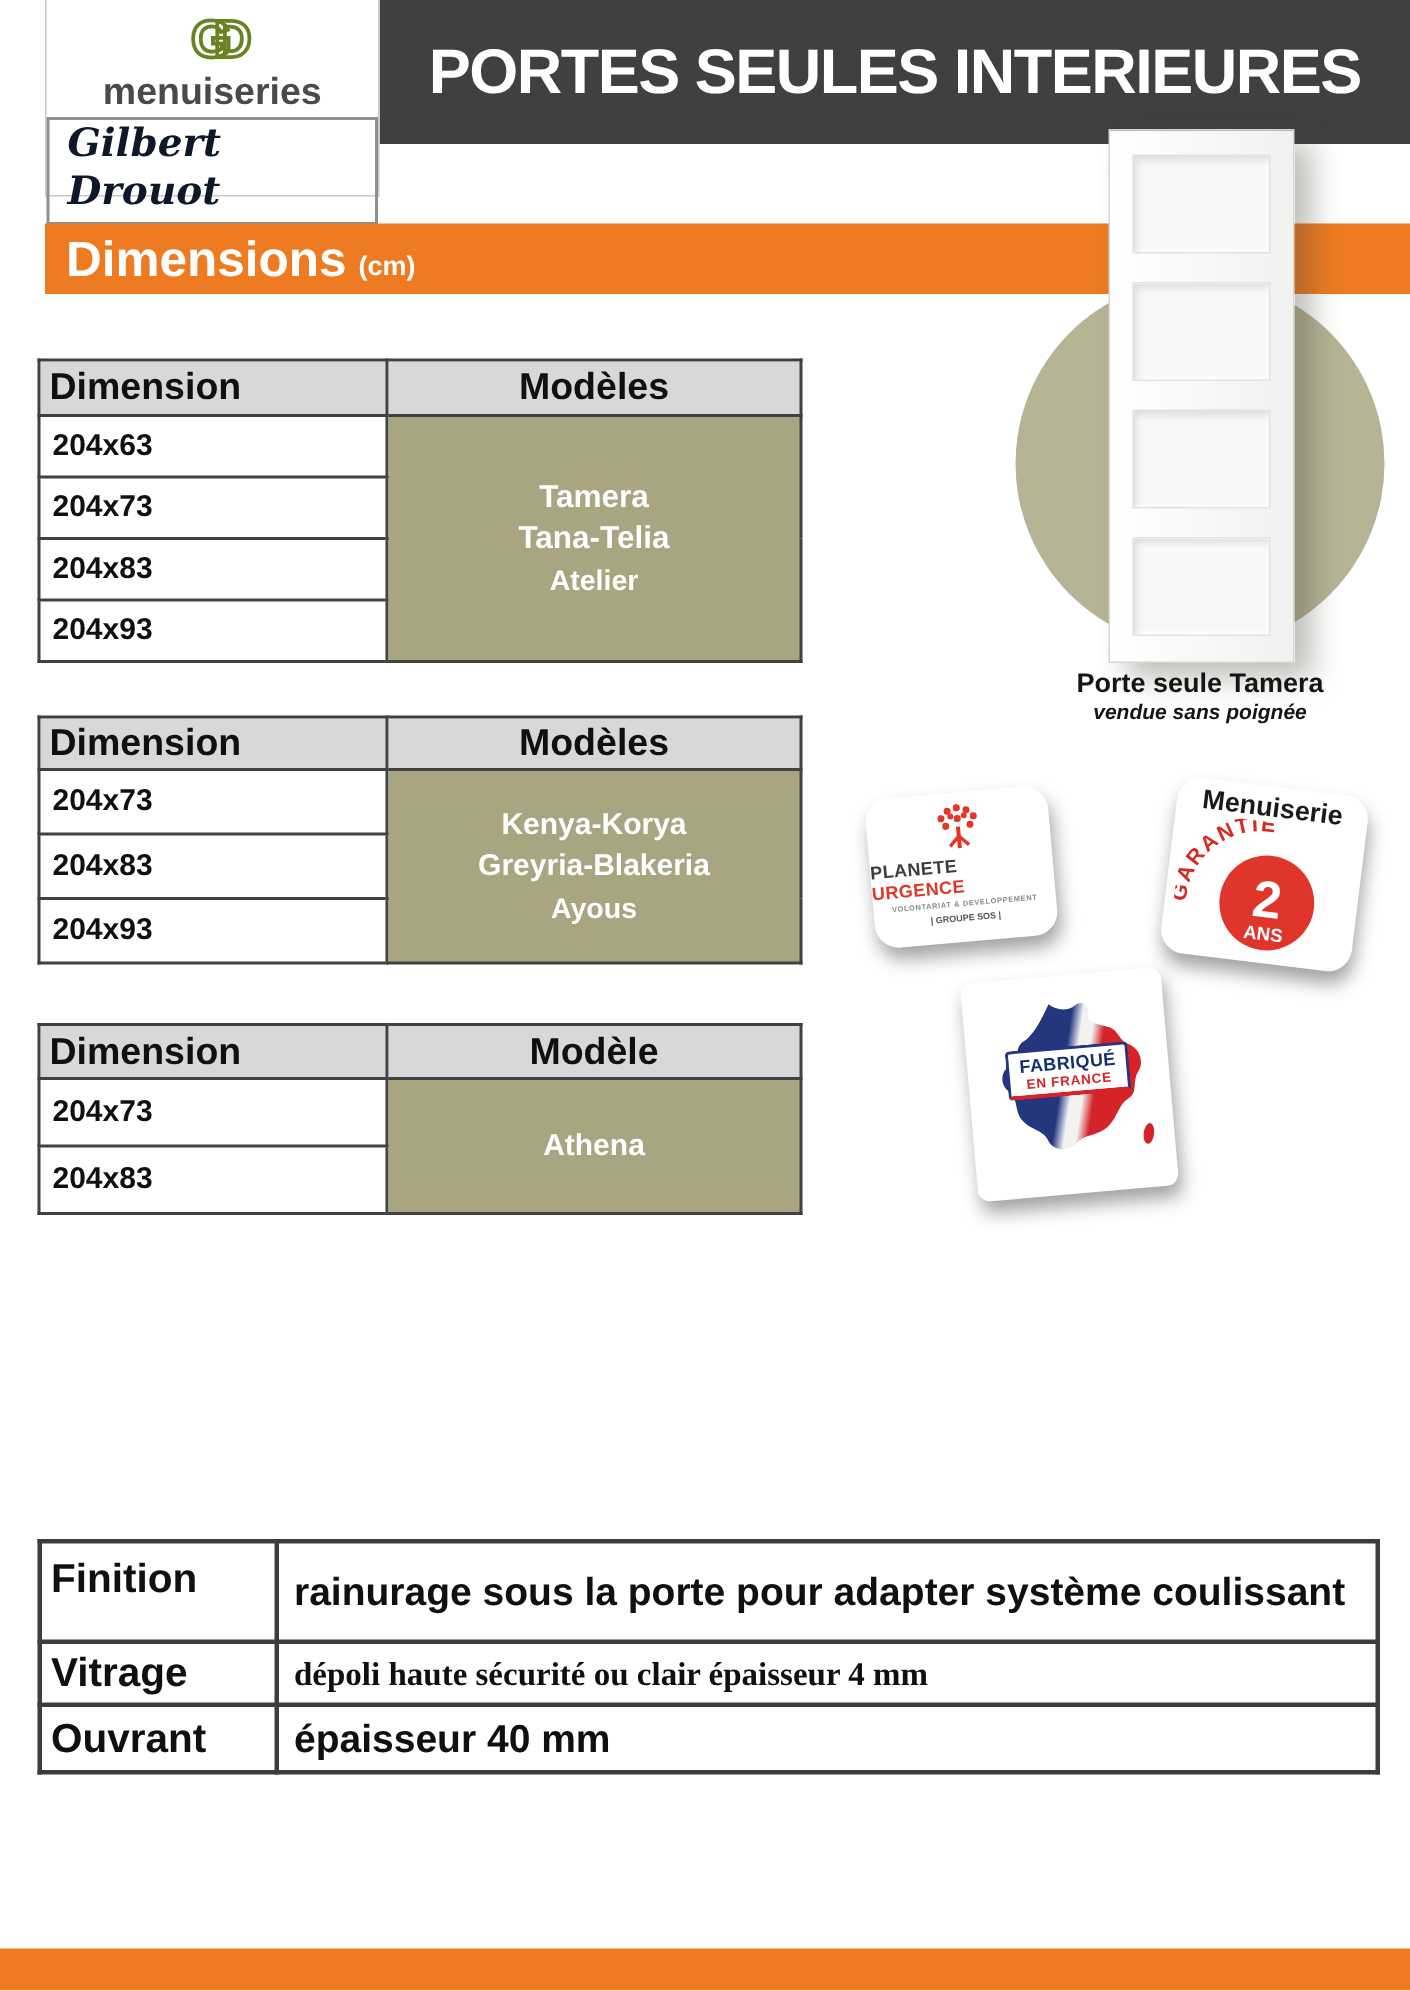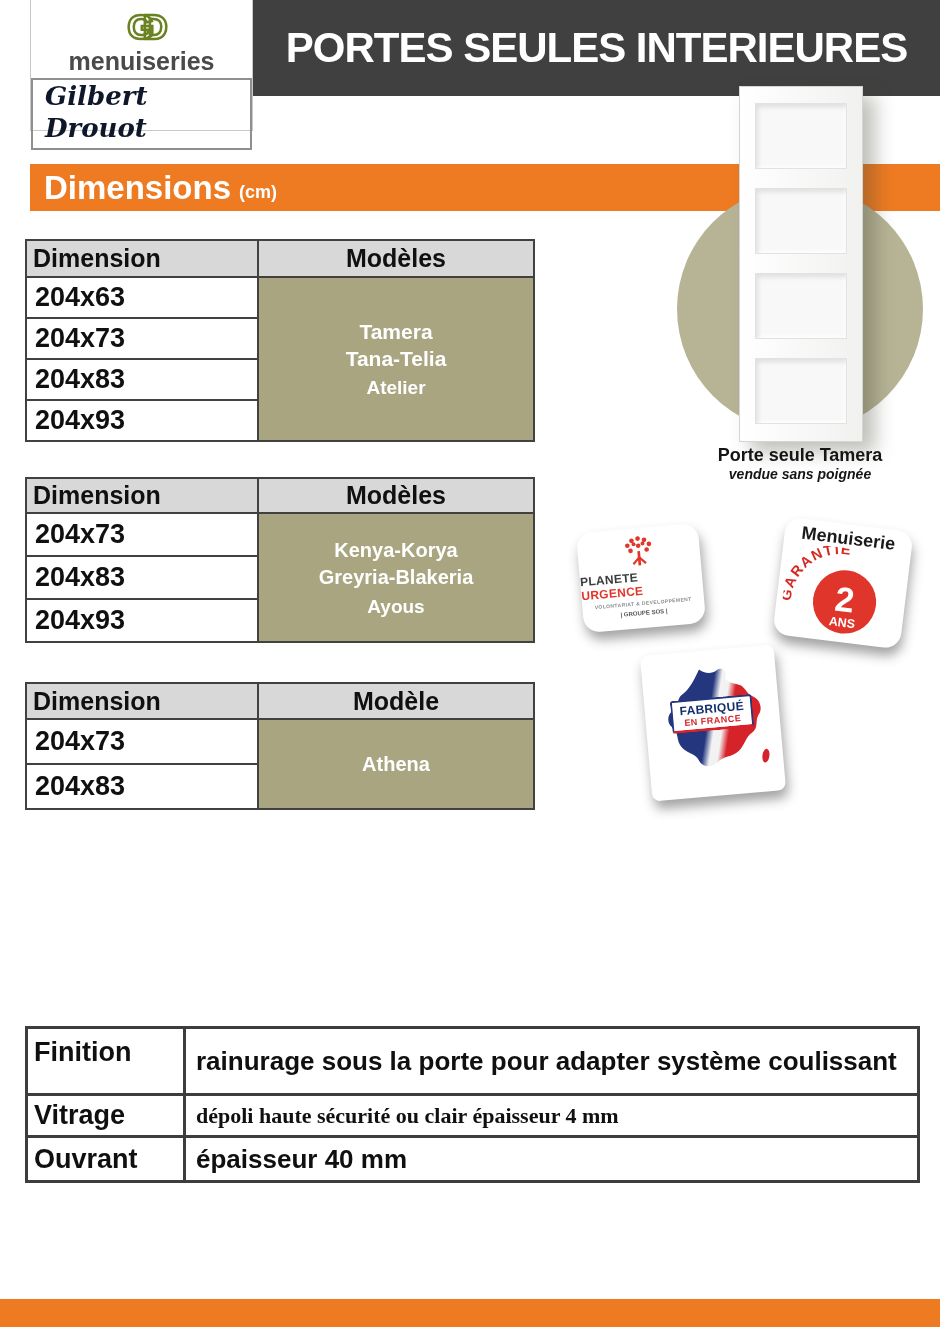--- a/index.html
+++ b/index.html
@@ -15,31 +15,31 @@
     border:1px solid #c9c9c9; border-top:none; display:flex; flex-direction:column; align-items:center; padding-top:2px; }
   .gd-mark { font-size:35px; font-weight:bold; line-height:50px; color:transparent;
     -webkit-text-stroke:2.5px #6b8222; letter-spacing:-12px; }
   .gd-sub { font-size:25px; font-weight:700; color:#4a4a4a; line-height:26px; margin-top:-4px; }
   .gd-signature { margin-top:4px; border:2px solid #8f8f8f; padding:0 12px 4px;
     font-family:"DejaVu Serif", serif; font-style:italic; font-weight:bold; color:#0f172a; font-size:26px; line-height:32px; }
 
   
   .orange-banner { position:absolute; left:30px; width:910px; background:#ee7b22; color:#fff;
     display:flex; align-items:center; padding-left:14px; }
-  .banner-dimensions { top:164px; height:47px; }
+  .banner-dimensions { top:149px; height:47px; }
   .banner-carac { top:944px; height:50px; }
   .orange-banner .b-title { font-size:33px; font-weight:700; }
   .orange-banner .b-unit { font-size:18px; font-weight:700; margin-left:8px; margin-top:9px; }
 
   
   table.gtable { position:absolute; border-collapse:collapse; table-layout:fixed; background:#fff; }
   .gtable th, .gtable td { border:2px solid #414141; overflow:hidden; }
   .gtable th { background:#d8d8d8; font-size:25px; font-weight:bold; color:#101010; }
   .gtable th.left { text-align:left; padding-left:6px; }
-  .gtable td.dim { font-size:27px; font-weight:bold; color:#101010; text-align:left; padding-left:8px; background:#fff; }
+  .gtable td.dim { font-size:20px; font-weight:bold; color:#101010; text-align:left; padding-left:8px; background:#fff; }
   .gtable td.models { background:#a8a580; color:#fff; text-align:center; vertical-align:middle; }
   .mline { font-size:21px; font-weight:bold; line-height:27px; }
   .mline2 { font-size:19px; font-weight:bold; line-height:24px; margin-top:4px; }
 
   
   .door-circle { position:absolute; left:677px; top:186px; width:246px; height:246px;
     border-radius:50%; background:#b7b496; }
   .door { position:absolute; left:739px; top:86px; width:124px; height:356px;
     background:linear-gradient(to right,#ffffff,#f1f1f0); border:1px solid #d5d5d5;
     box-shadow:12px 10px 18px rgba(70,70,55,0.35); }

